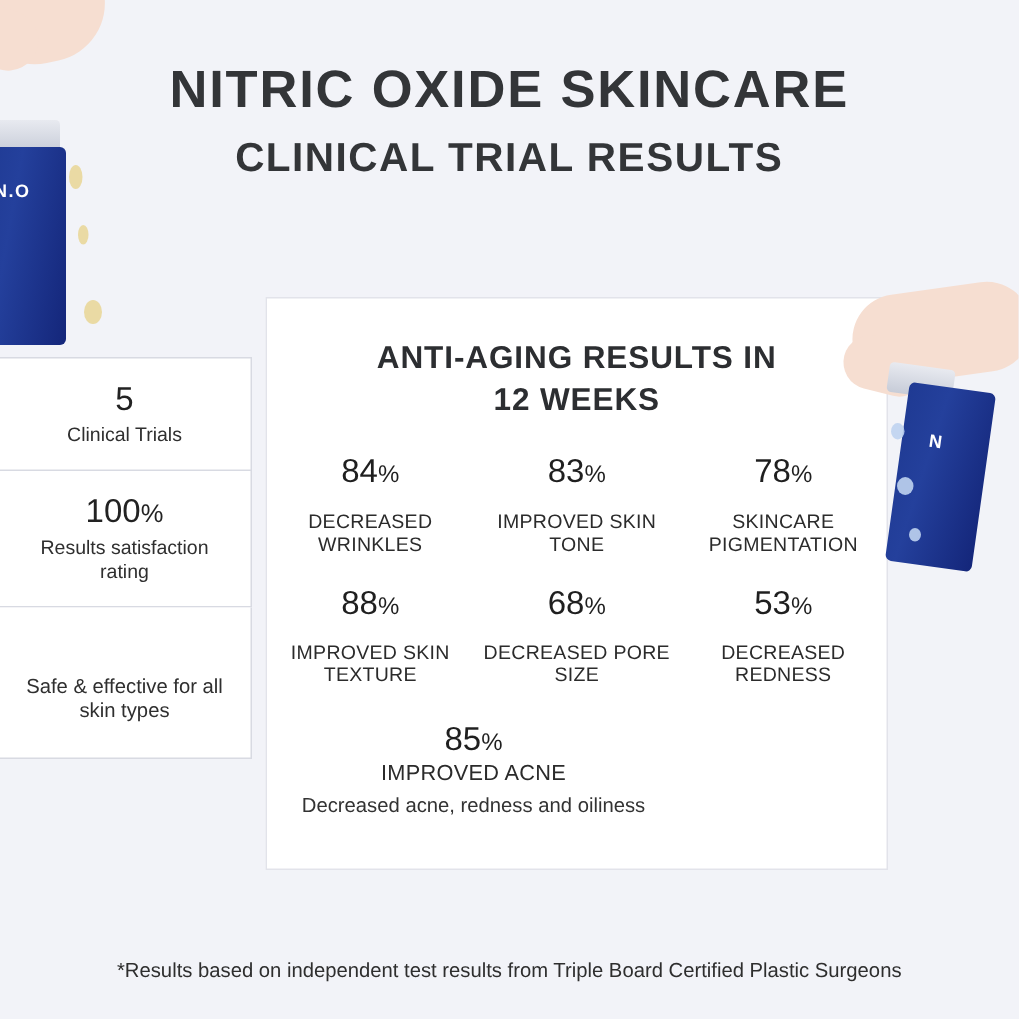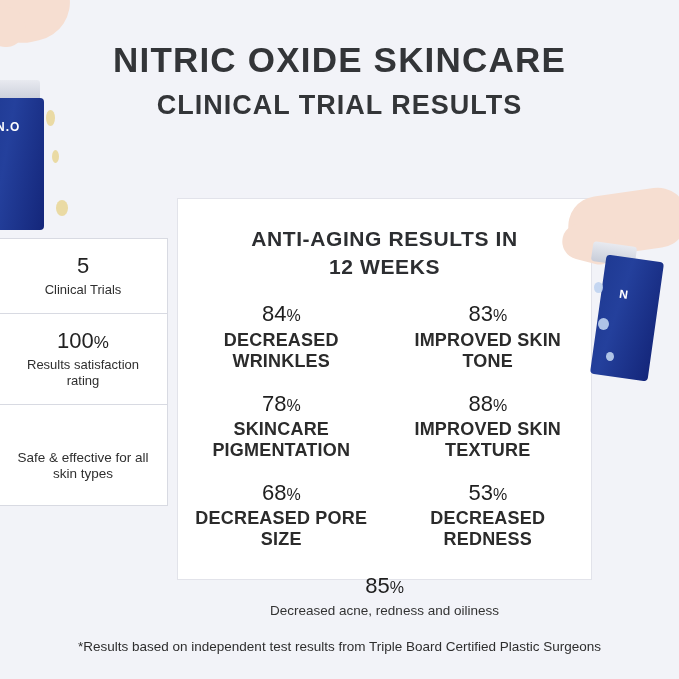--- a/index.html
+++ b/index.html
@@ -82,36 +82,35 @@
     font-weight:bold;
     letter-spacing:0.6px;
     color:#2c2e31;
     line-height:1.32;
     padding-top:26px;
   }
 
   .grid{
     margin-top:22px;
     display:grid;
-    grid-template-columns:1fr 1fr;
+    grid-template-columns:1fr 1fr 1fr;
     row-gap:20px;
   }
   .cell{ text-align:center; padding:0 6px; }
   .cell .num{
     font-size:22px;
     color:#1f1f1f;
     line-height:1.1;
   }
   .cell .num .pct{ font-size:16px; }
   .cell .desc{
-    font-size:18px;
+    font-size:13px;
     letter-spacing:0.2px;
     color:#2b2b2b;
-    margin-top:3px;
-    font-weight:bold;
+    margin-top:13px;
   }
   .full{
     grid-column:1 / span 2;
     text-align:center;
     margin-top:4px;
   }
   .full .num{
     font-size:22px;
     color:#1f1f1f;
     line-height:1.1;
@@ -244,20 +243,21 @@
       <div class="num"><span>68</span><span class="pct">%</span></div>
       <div class="desc">DECREASED PORE SIZE</div>
     </div>
     <div class="cell">
       <div class="num"><span>53</span><span class="pct">%</span></div>
       <div class="desc">DECREASED REDNESS</div>
     </div>
 
     <div class="full">
       <div class="num"><span>85</span><span class="pct">%</span></div>
+      <div class="desc">IMPROVED ACNE</div>
       <div class="sub">Decreased acne, redness and oiliness</div>
     </div>
   </div>
 </div>
 
 <div class="hand-right">
   <div class="skin" style="left:10px;top:-4px;width:120px;height:60px;transform:rotate(-8deg);"></div>
   <div class="skin" style="left:4px;top:30px;width:56px;height:36px;transform:rotate(14deg);"></div>
   <div class="cap" style="left:34px;top:48px;width:44px;height:20px;transform:rotate(8deg);"></div>
   <div class="bottle" style="left:40px;top:62px;width:58px;height:120px;transform:rotate(8deg);">

